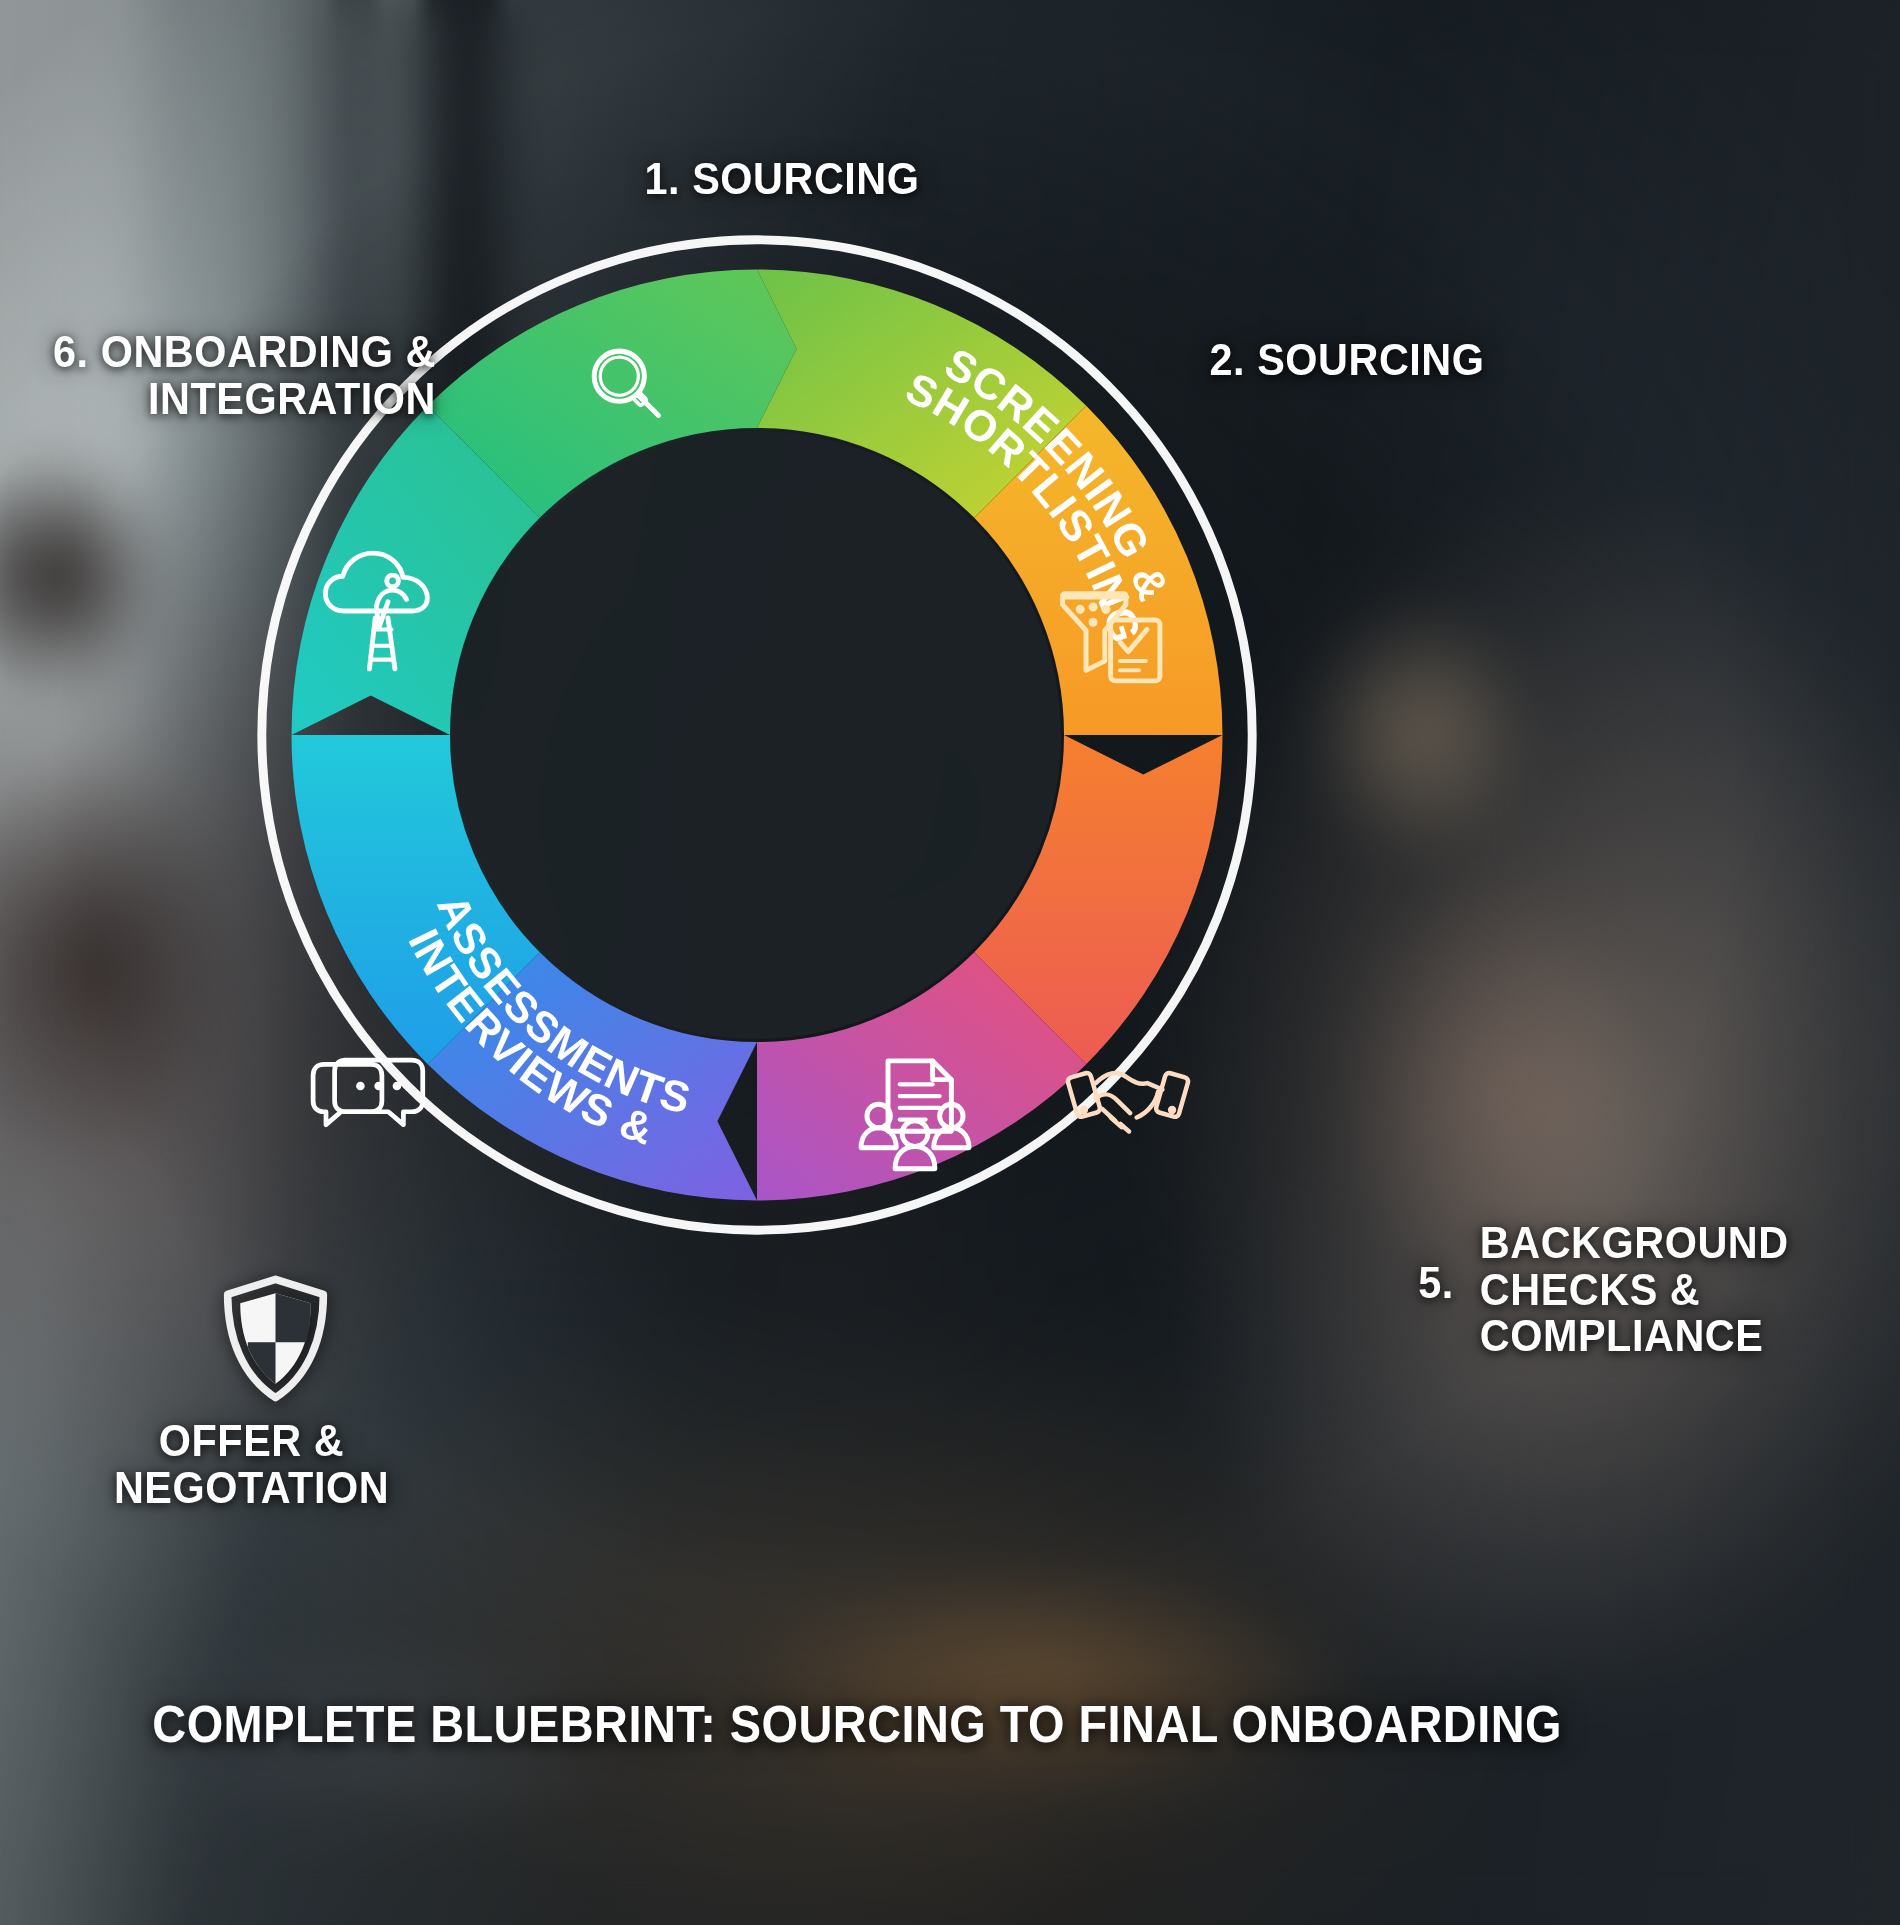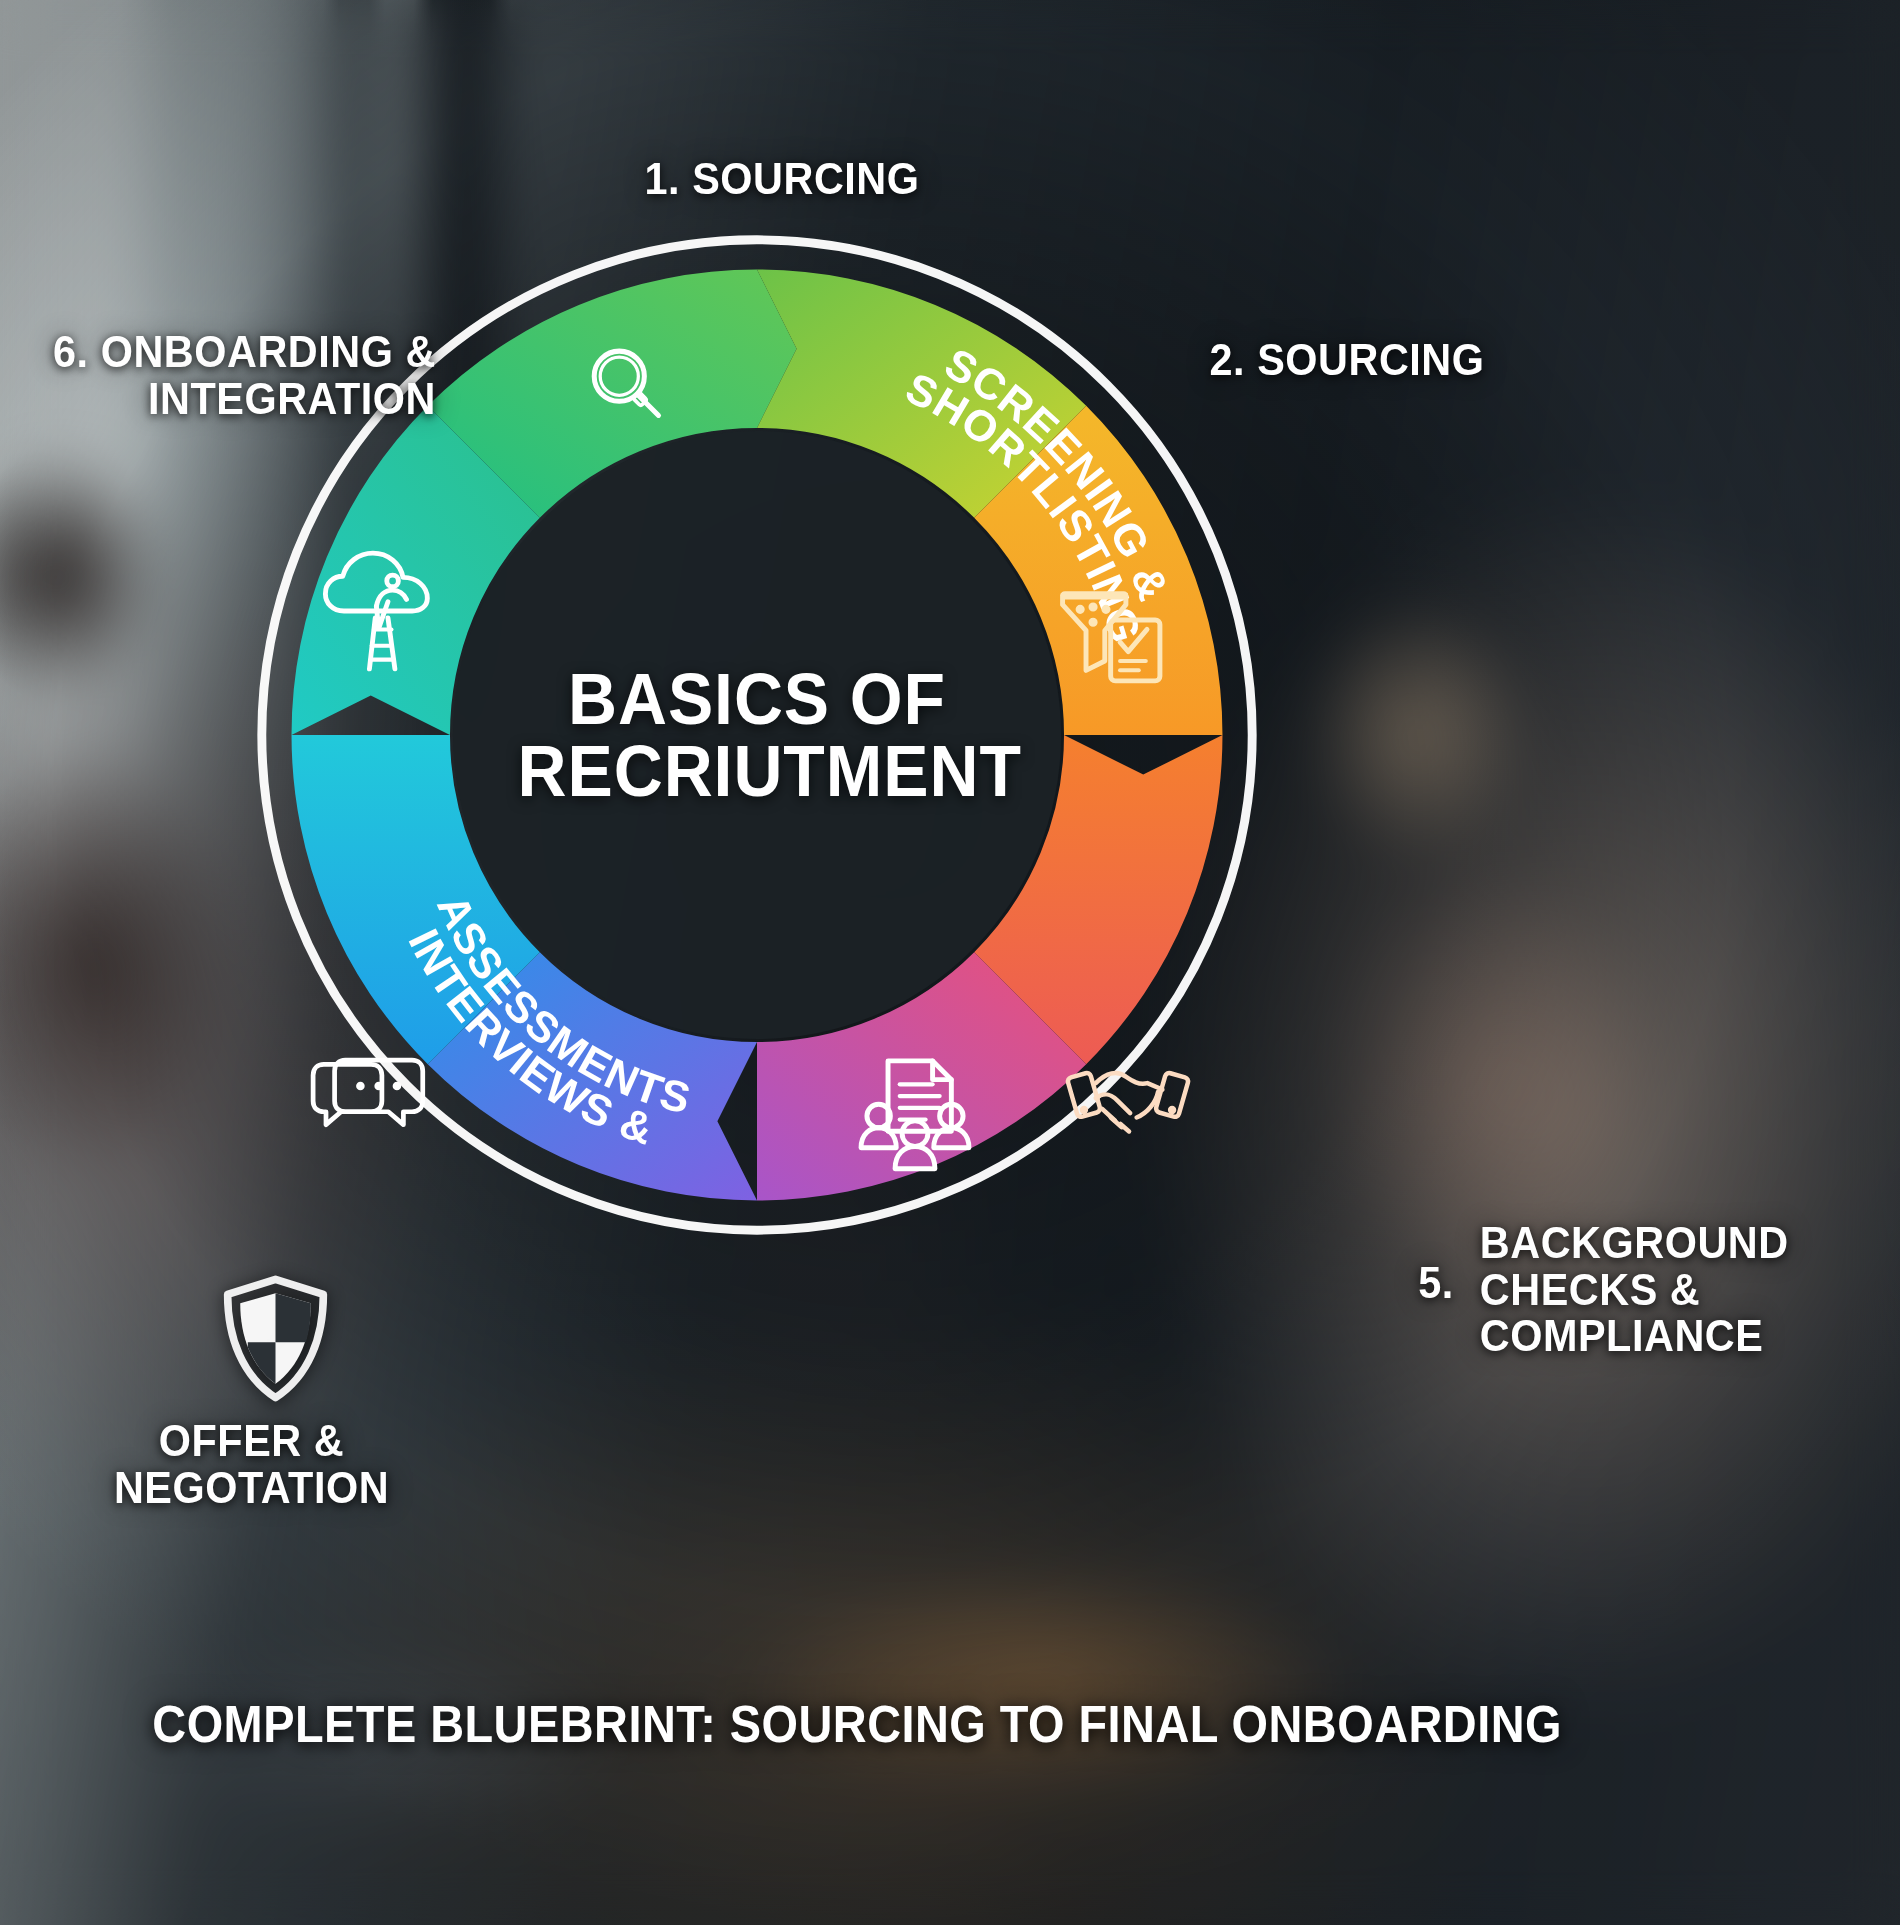--- a/index.html
+++ b/index.html
@@ -326,24 +326,20 @@
         <path d="M56 56 L58 75"></path>
         <path d="M66 52 L58 75"></path>
         <path d="M50 110 L55 66"></path>
         <path d="M72 110 L66 66"></path>
         <path d="M54 76 h15" stroke-width="3.6"></path>
         <path d="M52 90 h17" stroke-width="3.6"></path>
         <path d="M51 102 h19" stroke-width="3.6"></path>
       </svg>
     </div>
 
-    <div id="hub">
-      <div class="hub-line">BASICS OF</div>
-      <div class="hub-line">RECRIUTMENT</div>
-    </div>
   </div>
 
   <div class="olabel" id="label-1">1. SOURCING</div>
 
   <div class="olabel" id="label-2">2. SOURCING</div>
 
   <div style="position:absolute; left:1467px; top:1220px;">
     <span class="olabel" style="position:absolute; left:-50px; top:40px; font-size:44px;">5.</span>
     <span class="olabel" style="position:absolute; left:0; top:0; width:426px; text-align:left; font-size:44px;">BACKGROUND
 CHECKS &amp;

